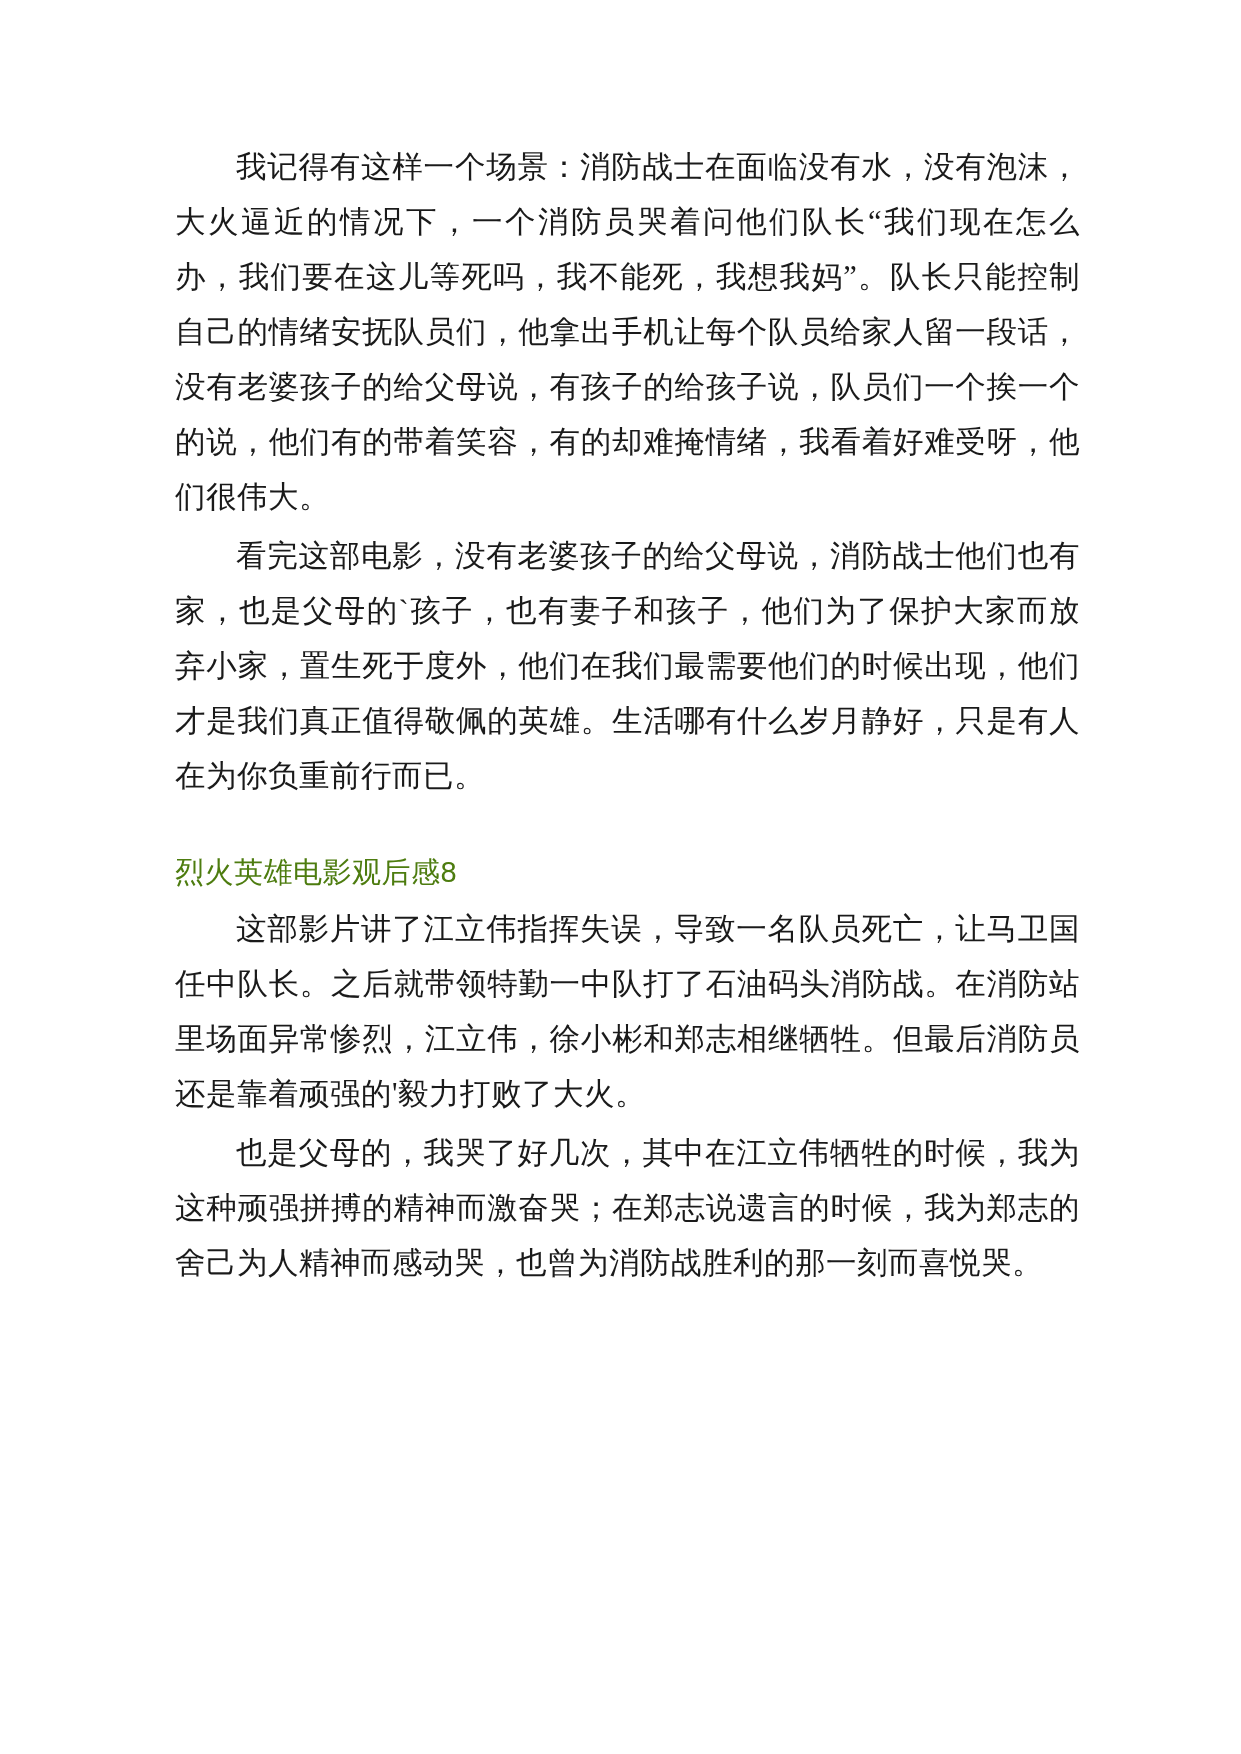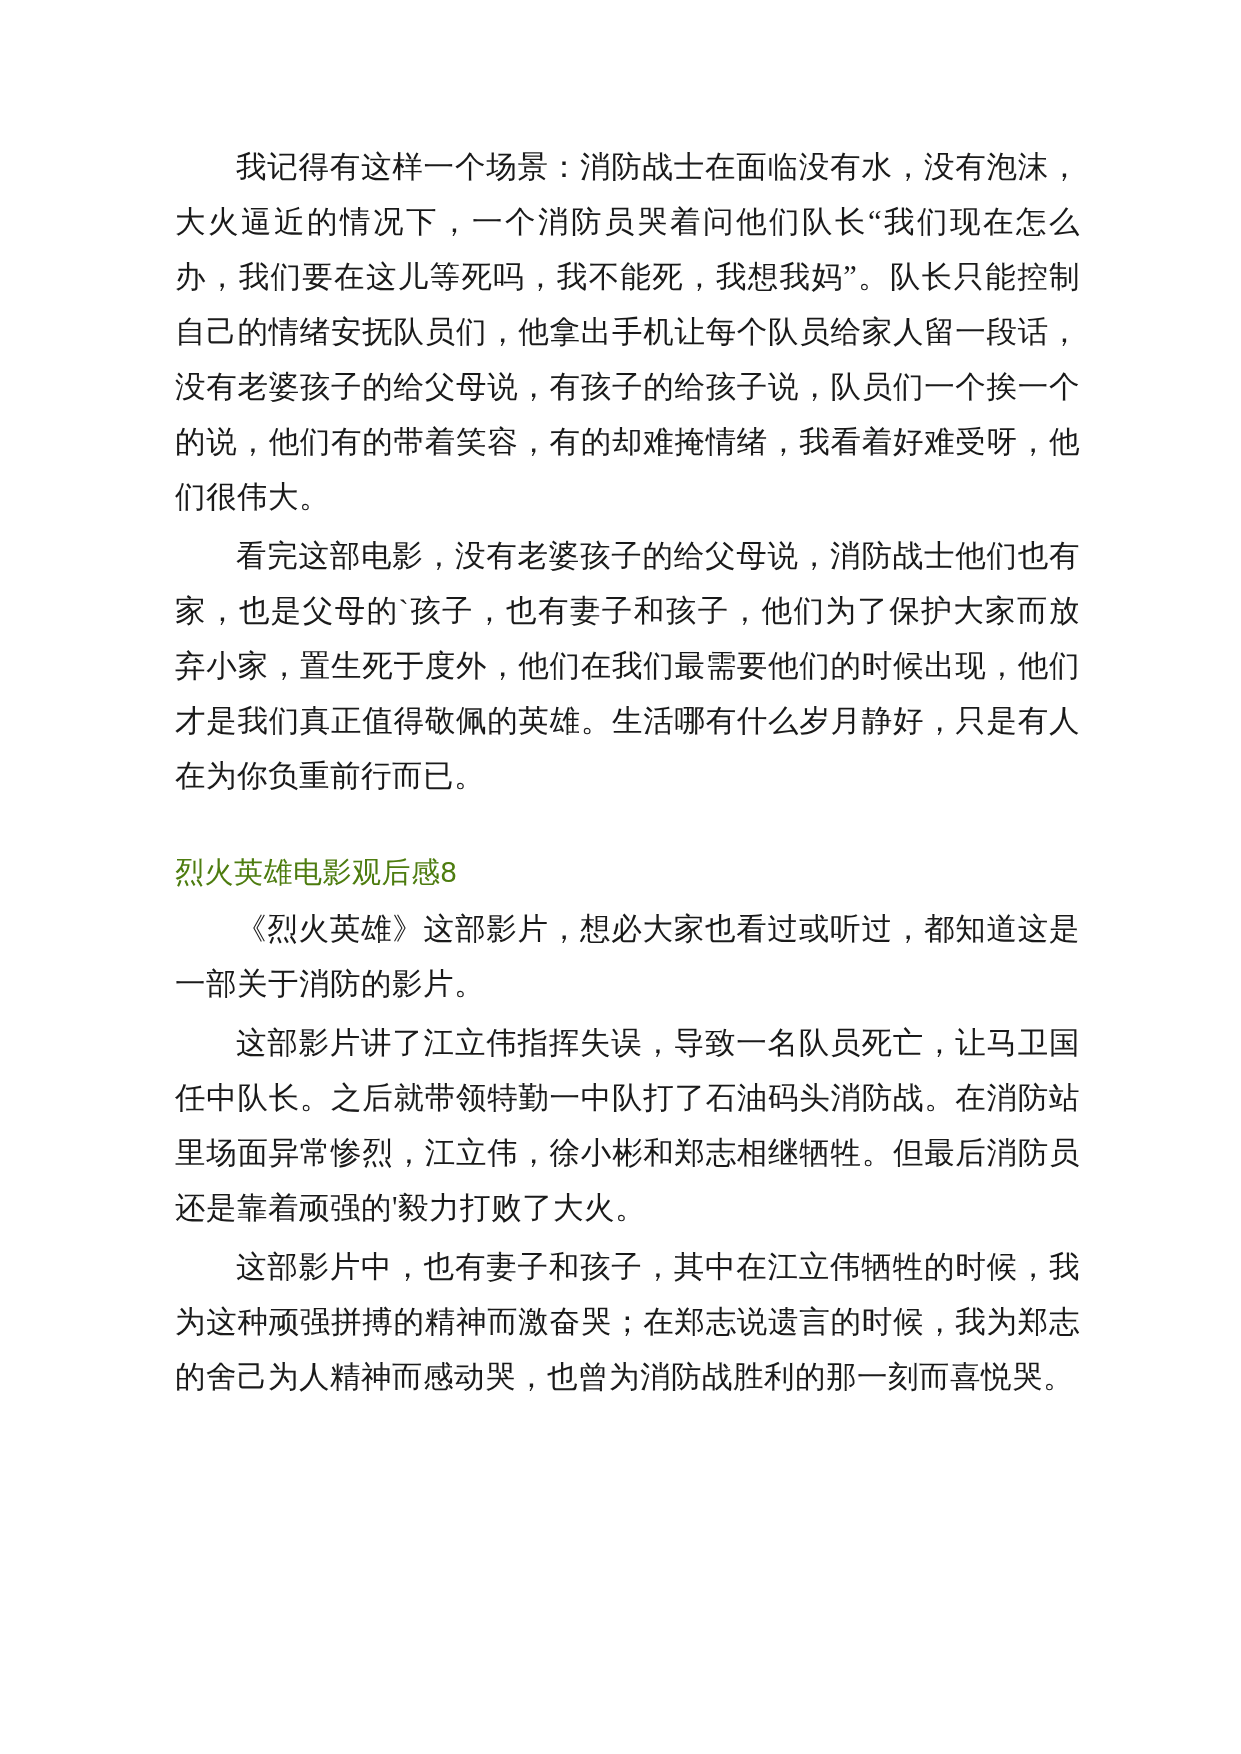--- a/index.html
+++ b/index.html
@@ -54,20 +54,19 @@
 
 <div class="page">
   <div class="doc-body">
 
     <p class="para">我记得有这样一个场景：消防战士在面临没有水，没有泡沫，大火逼近的情况下，一个消防员哭着问他们队长“我们现在怎么办，我们要在这儿等死吗，我不能死，我想我妈”。队长只能控制自己的情绪安抚队员们，他拿出手机让每个队员给家人留一段话，没有老婆孩子的给父母说，有孩子的给孩子说，队员们一个挨一个的说，他们有的带着笑容，有的却难掩情绪，我看着好难受呀，他们很伟大。</p>
 
     <p class="para last-of-block">看完这部电影，没有老婆孩子的给父母说，消防战士他们也有家，也是父母的`孩子，也有妻子和孩子，他们为了保护大家而放弃小家，置生死于度外，他们在我们最需要他们的时候出现，他们才是我们真正值得敬佩的英雄。生活哪有什么岁月静好，只是有人在为你负重前行而已。</p>
 
     <h2 class="heading">烈火英雄电影观后感8</h2>
 
-    <p class="para">《烈火英雄》这部影片，想必大家也看过或听过，都知道这是一部关于消防的影片。</p>
 
     <p class="para">这部影片讲了江立伟指挥失误，导致一名队员死亡，让马卫国任中队长。之后就带领特勤一中队打了石油码头消防战。在消防站里场面异常惨烈，江立伟，徐小彬和郑志相继牺牲。但最后消防员还是靠着顽强的'毅力打败了大火。</p>
 
-    <p class="para">这部影片中，也有妻子和孩子，其中在江立伟牺牲的时候，我为这种顽强拼搏的精神而激奋哭；在郑志说遗言的时候，我为郑志的舍己为人精神而感动哭，也曾为消防战胜利的那一刻而喜悦哭。</p>
+    <p class="para">也是父母的，我哭了好几次，其中在江立伟牺牲的时候，我为这种顽强拼搏的精神而激奋哭；在郑志说遗言的时候，我为郑志的舍己为人精神而感动哭，也曾为消防战胜利的那一刻而喜悦哭。</p>
 
   </div>
 </div>
 
 </body></html>

